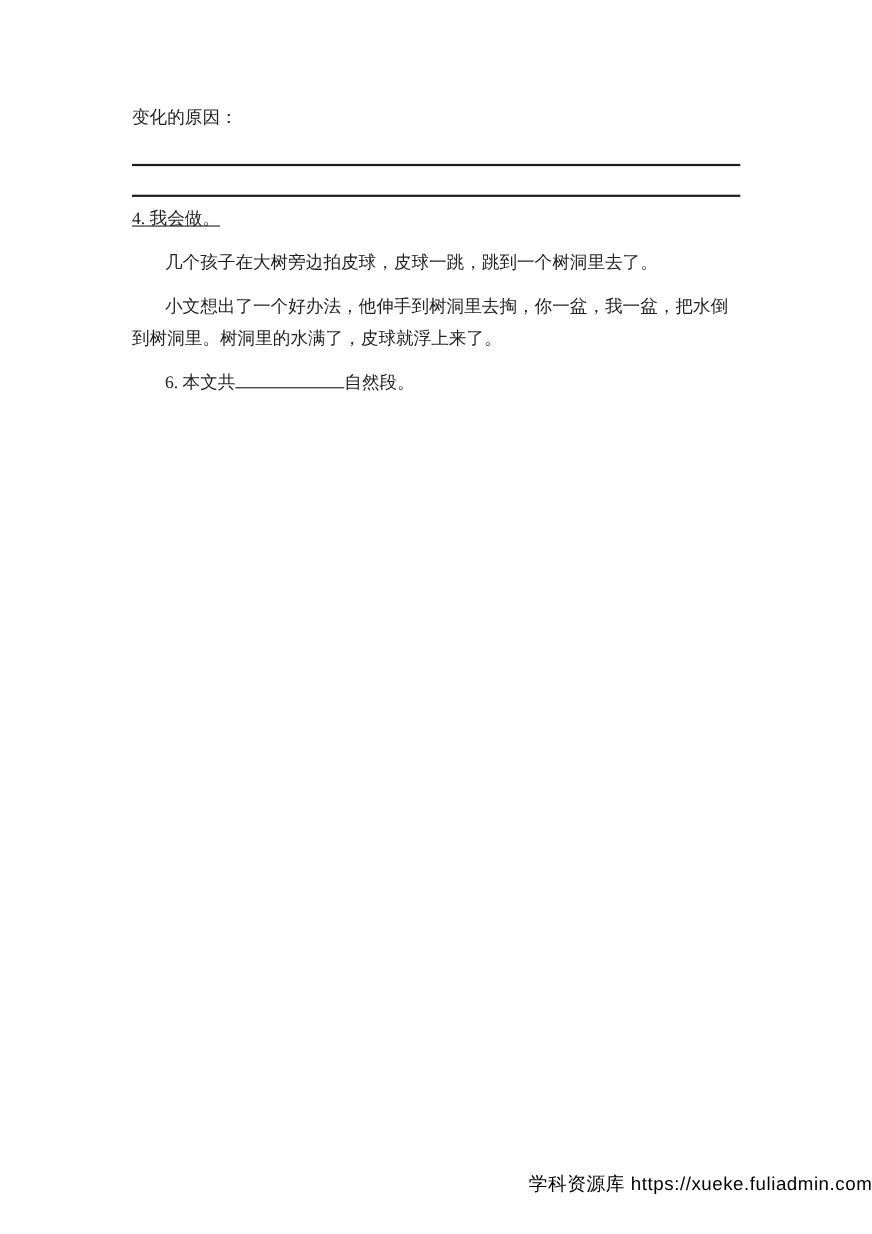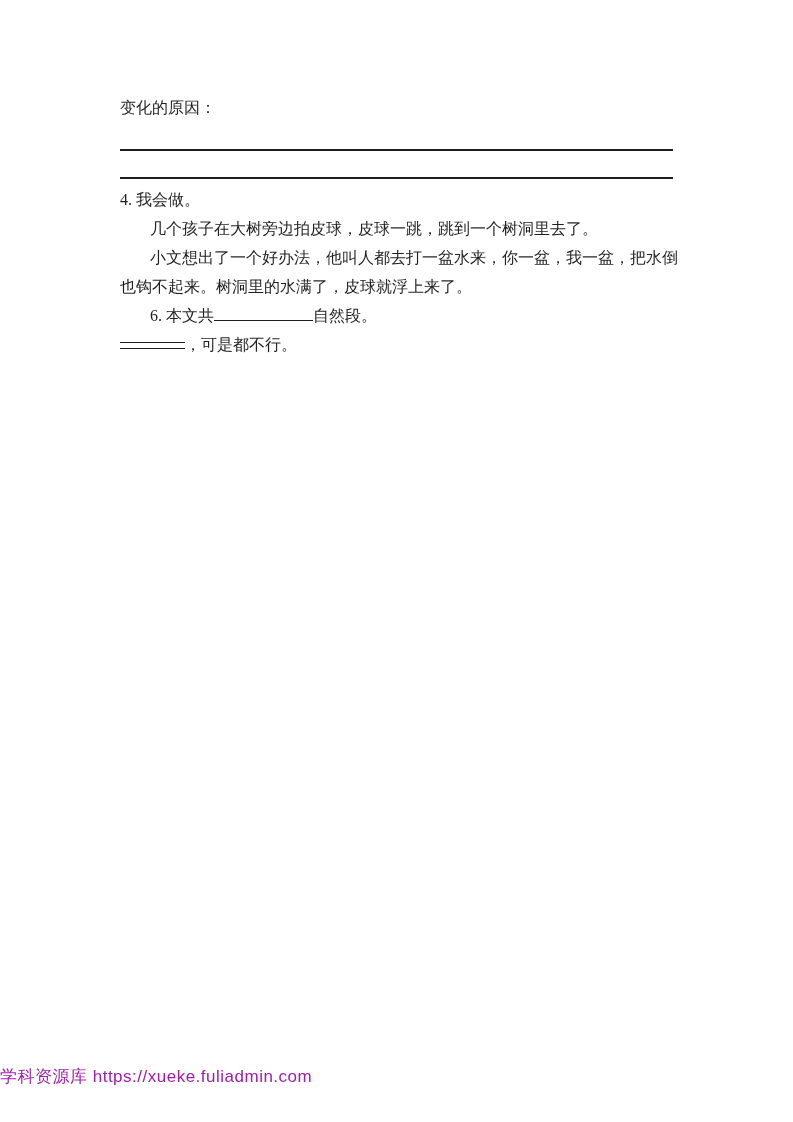--- a/index.html
+++ b/index.html
@@ -24,29 +24,30 @@
     padding-top: 93px;
     font-size: 16px;
     line-height: 29px;
   }
   .line {
     white-space: nowrap;
     height: 29px;
   }
   .indent {
     padding-left: 30px;
+    margin-top: 11px;
   }
   .rule {
     height: 0;
     border-top: 2px solid #1c1c1c;
     width: 100%;
   }
   .rule1 { margin-top: 27px; }
   .rule2 { margin-top: 26px; }
-  .heading { margin-top: 6px; }
+  .heading { margin-top: 6px; text-decoration: underline; }
   .blank {
     display: inline-block;
     height: 14px;
     border-bottom: 1.5px solid #1c1c1c;
     vertical-align: baseline;
   }
   .blank.double {
     height: 5px;
     border-top: 1.5px solid #1c1c1c;
     border-bottom: 1.5px solid #1c1c1c;
@@ -55,51 +56,48 @@
   .w99  { width: 99px; }
   .w100 { width: 100px; }
   .w88  { width: 88px; }
   .w34  { width: 34px; }
   .w65  { width: 65px; }
   .footer {
     position: absolute;
     top: 1062px;
     left: 0;
     width: 793px;
-    text-align: left;
+    text-align: right;
     font-family: "Liberation Sans", "DejaVu Sans", sans-serif;
     font-size: 17px;
     line-height: 29px;
-    color: #a21caf;
+    color: #000000;
     letter-spacing: 0.5px;
   }
 </style>
 </head>
 <body>
 
 <div class="page">
   <div class="doc">
 
     <div class="line">变化的原因：</div>
 
     <div class="rule rule1"></div>
     <div class="rule rule2"></div>
 
     <div class="line heading">4. 我会做。</div>
 
     <div class="line indent">几个孩子在大树旁边拍皮球，皮球一跳，跳到一个树洞里去了。</div>
-    <div class="line indent">小文想出了一个好办法，他叫人都去打一盆水来，你一盆，我一盆，把水倒</div>
-    <div class="line">也钩不起来。树洞里的水满了，皮球就浮上来了。</div>
+    <div class="line indent">小文想出了一个好办法，他伸手到树洞里去掏，你一盆，我一盆，把水倒</div>
+    <div class="line">到树洞里。树洞里的水满了，皮球就浮上来了。</div>
 
     <div class="line indent">
       <span>6. 本文共</span><span class="blank w99"></span><span>自然段。</span>
     </div>
 
 
-    <div class="line">
-      <span class="blank double w65"></span><span>，可是都不行。</span>
-    </div>
 
 
   </div>
 
   <div class="footer">学科资源库 https://xueke.fuliadmin.com</div>
 </div>
 
 </body></html>

